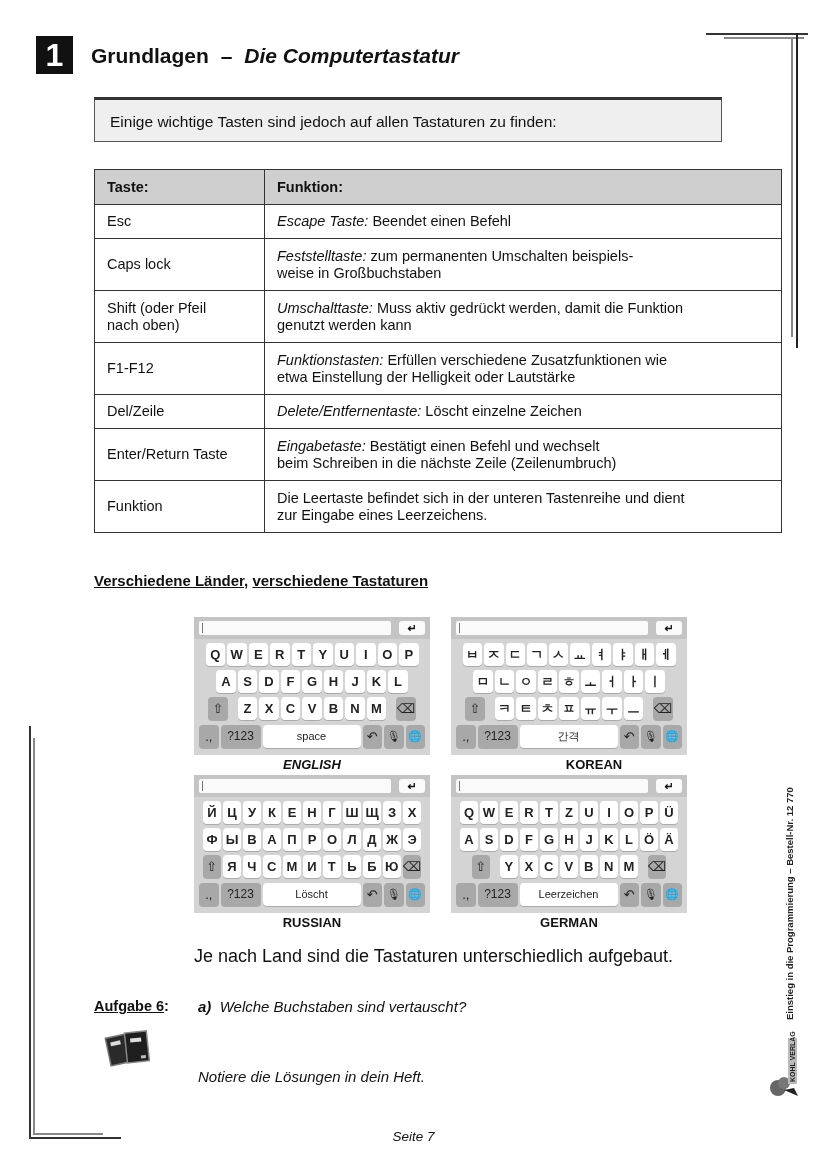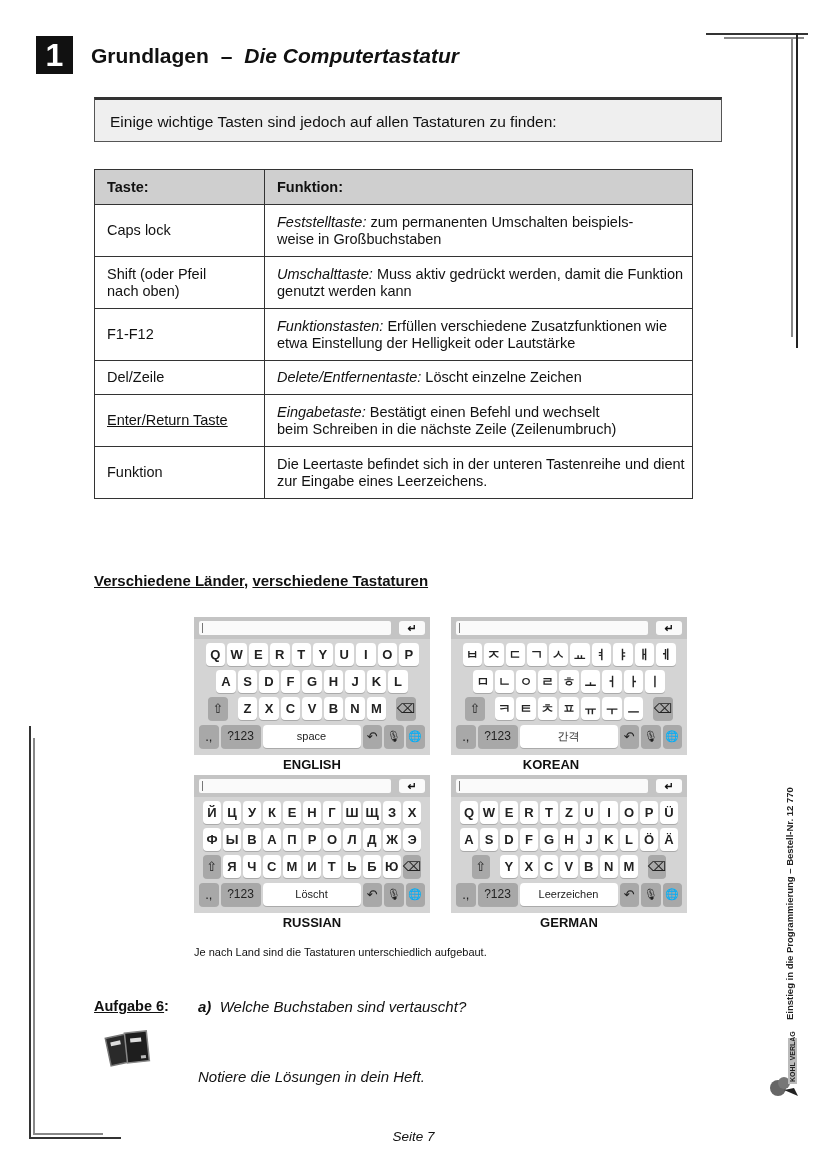--- a/index.html
+++ b/index.html
@@ -19,21 +19,21 @@
 
   .chapter-num { left:36px; top:36px; width:37px; height:38px; background:#111; color:#fff;
                  font-size:32px; font-weight:bold; text-align:center; line-height:38px; }
   .title { left:91px; top:44px; font-size:21px; font-weight:bold; }
   .title .sub { font-style:italic; }
 
   .intro-box { left:94px; top:97px; width:628px; height:45px; background:#efefef;
                border:1px solid #555; border-top:3px solid #333; box-sizing:border-box;
                font-size:15.5px; padding:13px 0 0 15px; }
 
-  table.keys { position:absolute; left:94px; top:169px; width:599px; border-collapse:collapse;
+  table.keys { position:absolute; left:94px; top:169px; width:688px; border-collapse:collapse;
                font-size:14.5px; }
   table.keys td, table.keys th { border:1.5px solid #333; text-align:left; vertical-align:middle;
                padding:0 0 0 12px; line-height:17px; }
   table.keys th { background:#cfcfcf; height:34px; font-weight:bold; }
   table.keys td.k { width:157px; }
   table.keys i { font-style:italic; }
 
   .section-heading { left:94px; top:572px; font-size:15px; font-weight:bold; }
   .section-heading span.u { text-decoration:underline; }
 
@@ -47,21 +47,21 @@
                border-radius:3px; font-size:11px; text-align:center; line-height:14px; font-weight:bold; }
   .kb .row { position:absolute; left:3px; right:3px; display:flex; justify-content:center; gap:2px; }
   .key { background:#fff; border-radius:4px; height:23px; min-width:19.5px; flex:0 0 auto;
          font-size:13px; font-weight:bold; text-align:center; line-height:23px; color:#222;
          box-shadow:0 1px 0 #aaa; }
   .key.func { background:#a8a8a8; font-weight:normal; color:#222; }
   .key.wide { min-width:40px; font-size:12px; }
   .key.space { min-width:98px; font-size:11px; font-weight:normal; }
   .kb-label { position:absolute; width:236px; text-align:center; font-size:13px; font-weight:bold; }
 
-  .caption { left:194px; top:946px; font-size:11px; }
+  .caption { left:194px; top:946px; font-size:18px; }
 
   .task-label { left:94px; top:998px; font-size:14.5px; font-weight:bold; }
   .task-label .u { text-decoration:underline; }
   .task-text { left:198px; top:998px; font-size:15px; font-style:italic; line-height:18px; }
   .task-text .line { display:block; }
   .task-text b { font-weight:bold; }
   .task-note { left:198px; top:1068px; font-size:15px; font-style:italic; }
 
   .books { left:104px; top:1028px; width:50px; height:42px; }
 
@@ -93,20 +93,24 @@
 <div class="abs intro-box">Einige wichtige Tasten sind jedoch auf allen Tastaturen zu finden:</div>
 
 <table class="keys">
   <thead>
     <tr>
       <th style="width:157px;">Taste:</th>
       <th>Funktion:</th>
     </tr>
   </thead>
   <tbody id="key-rows">
+      <tr style="height: 34px;">
+        <td class="k" style="white-space: pre-line;">Esc</td>
+        <td style="white-space: pre-line;"><i>Escape Taste:</i><span> Beendet einen Befehl</span></td>
+      </tr>
       <tr style="height: 52px;">
         <td class="k" style="white-space: pre-line;">Caps lock</td>
         <td style="white-space: pre-line;"><i>Feststelltaste:</i><span> zum permanenten Umschalten beispiels-
 weise in Großbuchstaben</span></td>
       </tr>
       <tr style="height: 52px;">
         <td class="k" style="white-space: pre-line; margin-left: 8px;">Shift (oder Pfeil
 nach oben)</td>
         <td style="white-space: pre-line;"><i>Umschalttaste:</i><span> Muss aktiv gedrückt werden, damit die Funktion
 genutzt werden kann</span></td>
@@ -114,21 +118,21 @@
       <tr style="height: 52px;">
         <td class="k" style="white-space: pre-line;">F1-F12</td>
         <td style="white-space: pre-line;"><i>Funktionstasten:</i><span> Erfüllen verschiedene Zusatzfunktionen wie
 etwa Einstellung der Helligkeit oder Lautstärke</span></td>
       </tr>
       <tr style="height: 34px;">
         <td class="k" style="white-space: pre-line;">Del/Zeile</td>
         <td style="white-space: pre-line;"><i>Delete/Entfernentaste:</i><span> Löscht einzelne Zeichen</span></td>
       </tr>
       <tr style="height: 52px;">
-        <td class="k" style="white-space: pre-line; text-decoration: underline;">Enter/Return Taste</td>
+        <td class="k" style="white-space: pre-line;">Enter/Return Taste</td>
         <td style="white-space: pre-line;"><i>Eingabetaste:</i><span> Bestätigt einen Befehl und wechselt
 beim Schreiben in die nächste Zeile (Zeilenumbruch)</span></td>
       </tr>
       <tr style="height: 52px;">
         <td class="k" style="white-space: pre-line;">Funktion</td>
         <td style="white-space: pre-line;"><span>Die Leertaste befindet sich in der unteren Tastenreihe und dient
 zur Eingabe eines Leerzeichens.</span></td>
       </tr>
     </tbody>
 </table>
@@ -182,21 +186,21 @@
       </div>
       <div class="row" style="top: 108px;">
         <div class="key func">.,</div>
         <div class="key func wide">?123</div>
         <div class="key space">space</div>
         <div class="key func">↶</div>
         <div class="key func" style="font-size: 11px;">🎙</div>
         <div class="key func" style="font-size: 11px;">🌐</div>
       </div>
     </div>
-    <div class="kb-label" style="left: 194px; top: 757px;">ENGLISH</div>
+    <div class="kb-label" style="left: 194px; top: 757px; font-style: italic;">ENGLISH</div>
     <div class="kb" style="left: 451px; top: 617px;">
       <div class="bar">
         <div class="input"></div>
         <div class="enter">↵</div>
       </div>
       <div class="row" style="top: 26px;">
         <div class="key ">ㅂ</div>
         <div class="key ">ㅈ</div>
         <div class="key ">ㄷ</div>
         <div class="key ">ㄱ</div>
@@ -233,21 +237,21 @@
       </div>
       <div class="row" style="top: 108px;">
         <div class="key func">.,</div>
         <div class="key func wide">?123</div>
         <div class="key space">간격</div>
         <div class="key func">↶</div>
         <div class="key func" style="font-size: 11px;">🎙</div>
         <div class="key func" style="font-size: 11px;">🌐</div>
       </div>
     </div>
-    <div class="kb-label" style="left: 433px; top: 757px;">KOREAN</div>
+    <div class="kb-label" style="left: 476px; top: 757px;">KOREAN</div>
     <div class="kb" style="left: 194px; top: 775px;">
       <div class="bar">
         <div class="input"></div>
         <div class="enter">↵</div>
       </div>
       <div class="row" style="top: 26px;">
         <div class="key " style="min-width: 18px;">Й</div>
         <div class="key " style="min-width: 18px;">Ц</div>
         <div class="key " style="min-width: 18px;">У</div>
         <div class="key " style="min-width: 18px;">К</div>

